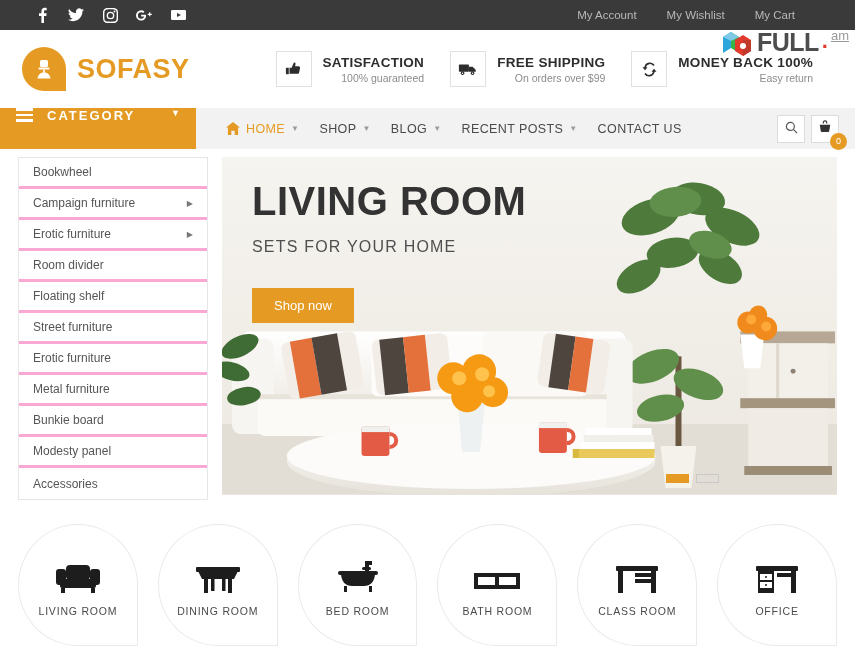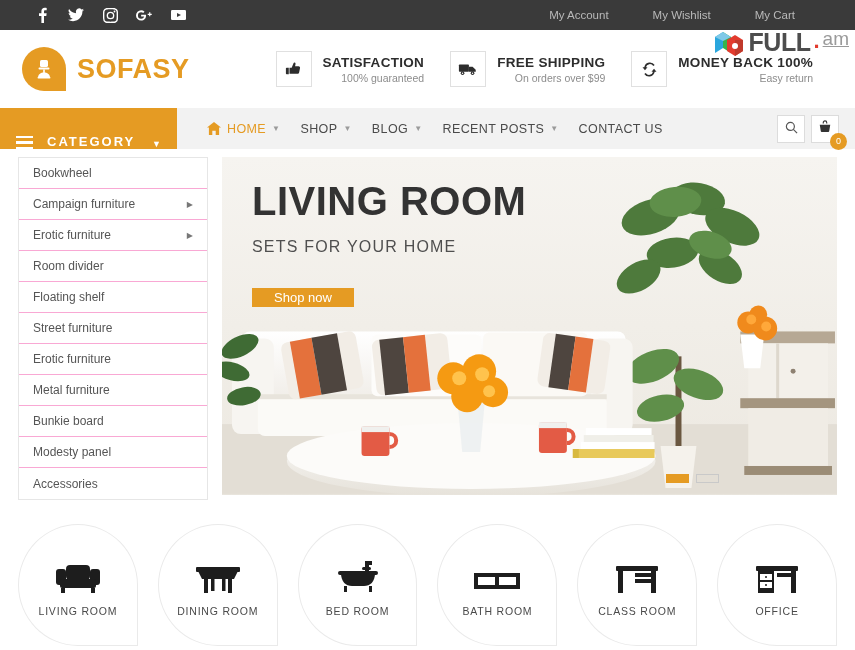--- a/index.html
+++ b/index.html
@@ -17,35 +17,35 @@
     display: flex; align-items: center;
     padding: 0 18px;
   }
   .social { display: flex; align-items: center; gap: 18px; margin-left: 16px; }
   .social-ico {
     color: #ffffff; width: 16px; height: 16px;
     display: flex; align-items: center; justify-content: center;
     cursor: pointer;
   }
   .social-ico svg { display: block; fill: #ffffff; }
-  .top-links { margin-left: auto; display: flex; gap: 44px; padding-right: 42px; }
+  .top-links { margin-left: auto; display: flex; gap: 30px; padding-right: 42px; }
   .top-links a {
     color: #b9b9b9; font-size: 11.5px; text-decoration: none; cursor: pointer;
   }
 
   
   .watermark {
     position: absolute; top: 28px; right: 6px;
     display: flex; gap: 3px;
     z-index: 60; pointer-events: none;
   }
   .wm-cube { width: 34px; height: 30px; position: relative; }
   .wm-text { font-size: 25px; font-weight: bold; color: #4d4d4d; letter-spacing: -0.5px; }
   .wm-dot { font-size: 22px; color: #e23b2e; font-weight: bold; }
-  .wm-am { font-size: 19px; color: #9a9a9a; text-decoration: underline; }
+  .wm-am { font-size: 13px; color: #9a9a9a; text-decoration: underline; }
 
   
   .header {
     height: 78px; background: #ffffff;
     display: flex; align-items: center; padding: 0 18px;
     position: relative;
   }
   .logo-wrap { display: flex; align-items: center; gap: 11px; margin-left: 4px; }
   .logo-mark {
     width: 44px; height: 44px; background: #e59b23;
@@ -65,22 +65,22 @@
   .svc-title { font-size: 13.5px; font-weight: bold; color: #2d2d2d; letter-spacing: 0.3px; }
   .svc-sub { font-size: 10.5px; color: #8c8c8c; margin-top: 2px; }
 
   
   .navbar {
     height: 41px; background: #f2f2f2;
     display: flex; align-items: stretch;
     position: relative;
   }
   .category-btn {
-    width: 177px; background: #e59b23; color: #fff;
-    display: flex; align-items: flex-end; padding: 0 16px;
+    width: 196px; background: #e59b23; color: #fff;
+    display: flex; align-items: flex-start; padding: 0 16px;
     cursor: pointer;
   }
   .burger { display: flex; flex-direction: column; gap: 3px; margin-right: 14px; }
   .burger span { display: block; width: 17px; height: 2.5px; background: #fff; }
   .category-label {
     font-size: 13px; font-weight: bold; letter-spacing: 2px;
   }
   .cat-caret { margin-left: auto; font-size: 9px; }
   .mainnav { display: flex; align-items: center; gap: 0; padding-left: 20px; flex: 1; }
   .nav-item {
@@ -105,42 +105,42 @@
 
   
   .content { display: flex; padding: 0 18px; gap: 14px; margin-top: 8px; }
 
   .sidebar {
     width: 190px; border: 1px solid #e6e6e6; background: #fff;
   }
   .side-item {
     height: 31px; display: flex; align-items: center;
     padding: 0 14px; font-size: 12px; color: #555;
-    border-bottom: 1px solid #f9a8d4; cursor: pointer;
+    border-bottom: 3px solid #f9a8d4; cursor: pointer;
   }
   .side-item:last-child { border-bottom: none; }
   .side-arrow { margin-left: auto; font-size: 8px; color: #777; }
 
   
   .hero {
     flex: 1; height: 338px; position: relative; overflow: hidden;
     background: linear-gradient(180deg,#f4f2ee 0%, #efece6 55%, #e8e4dc 100%);
   }
   .hero-scene { position: absolute; inset: 0; }
   .hero-text { position: absolute; left: 30px; top: 22px; z-index: 5; }
   .hero-title {
     font-size: 40px; font-weight: bold; color: #333; letter-spacing: 0.5px;
   }
   .hero-sub {
     font-size: 16px; color: #4f4f4f; letter-spacing: 1.2px; margin-top: 14px;
   }
   .hero-btn {
     margin-top: 32px; display: inline-block;
     background: #e59b23; color: #fff; font-size: 13px;
-    padding: 2px 22px; cursor: pointer; border: none;
+    padding: 10px 22px; cursor: pointer; border: none;
   }
   .dots { position: absolute; right: 118px; bottom: 12px; display: flex; gap: 7px; z-index: 6; }
   .dot { width: 23px; height: 9px; border: 1px solid #c9c9c9; background: transparent; cursor: pointer; }
   .dot.active { background: #e59b23; border-color: #e59b23; }
 
   
   .circles {
     display: flex; padding: 0 18px; margin-top: 24px; gap: 20px;
   }
   .circle-card {

